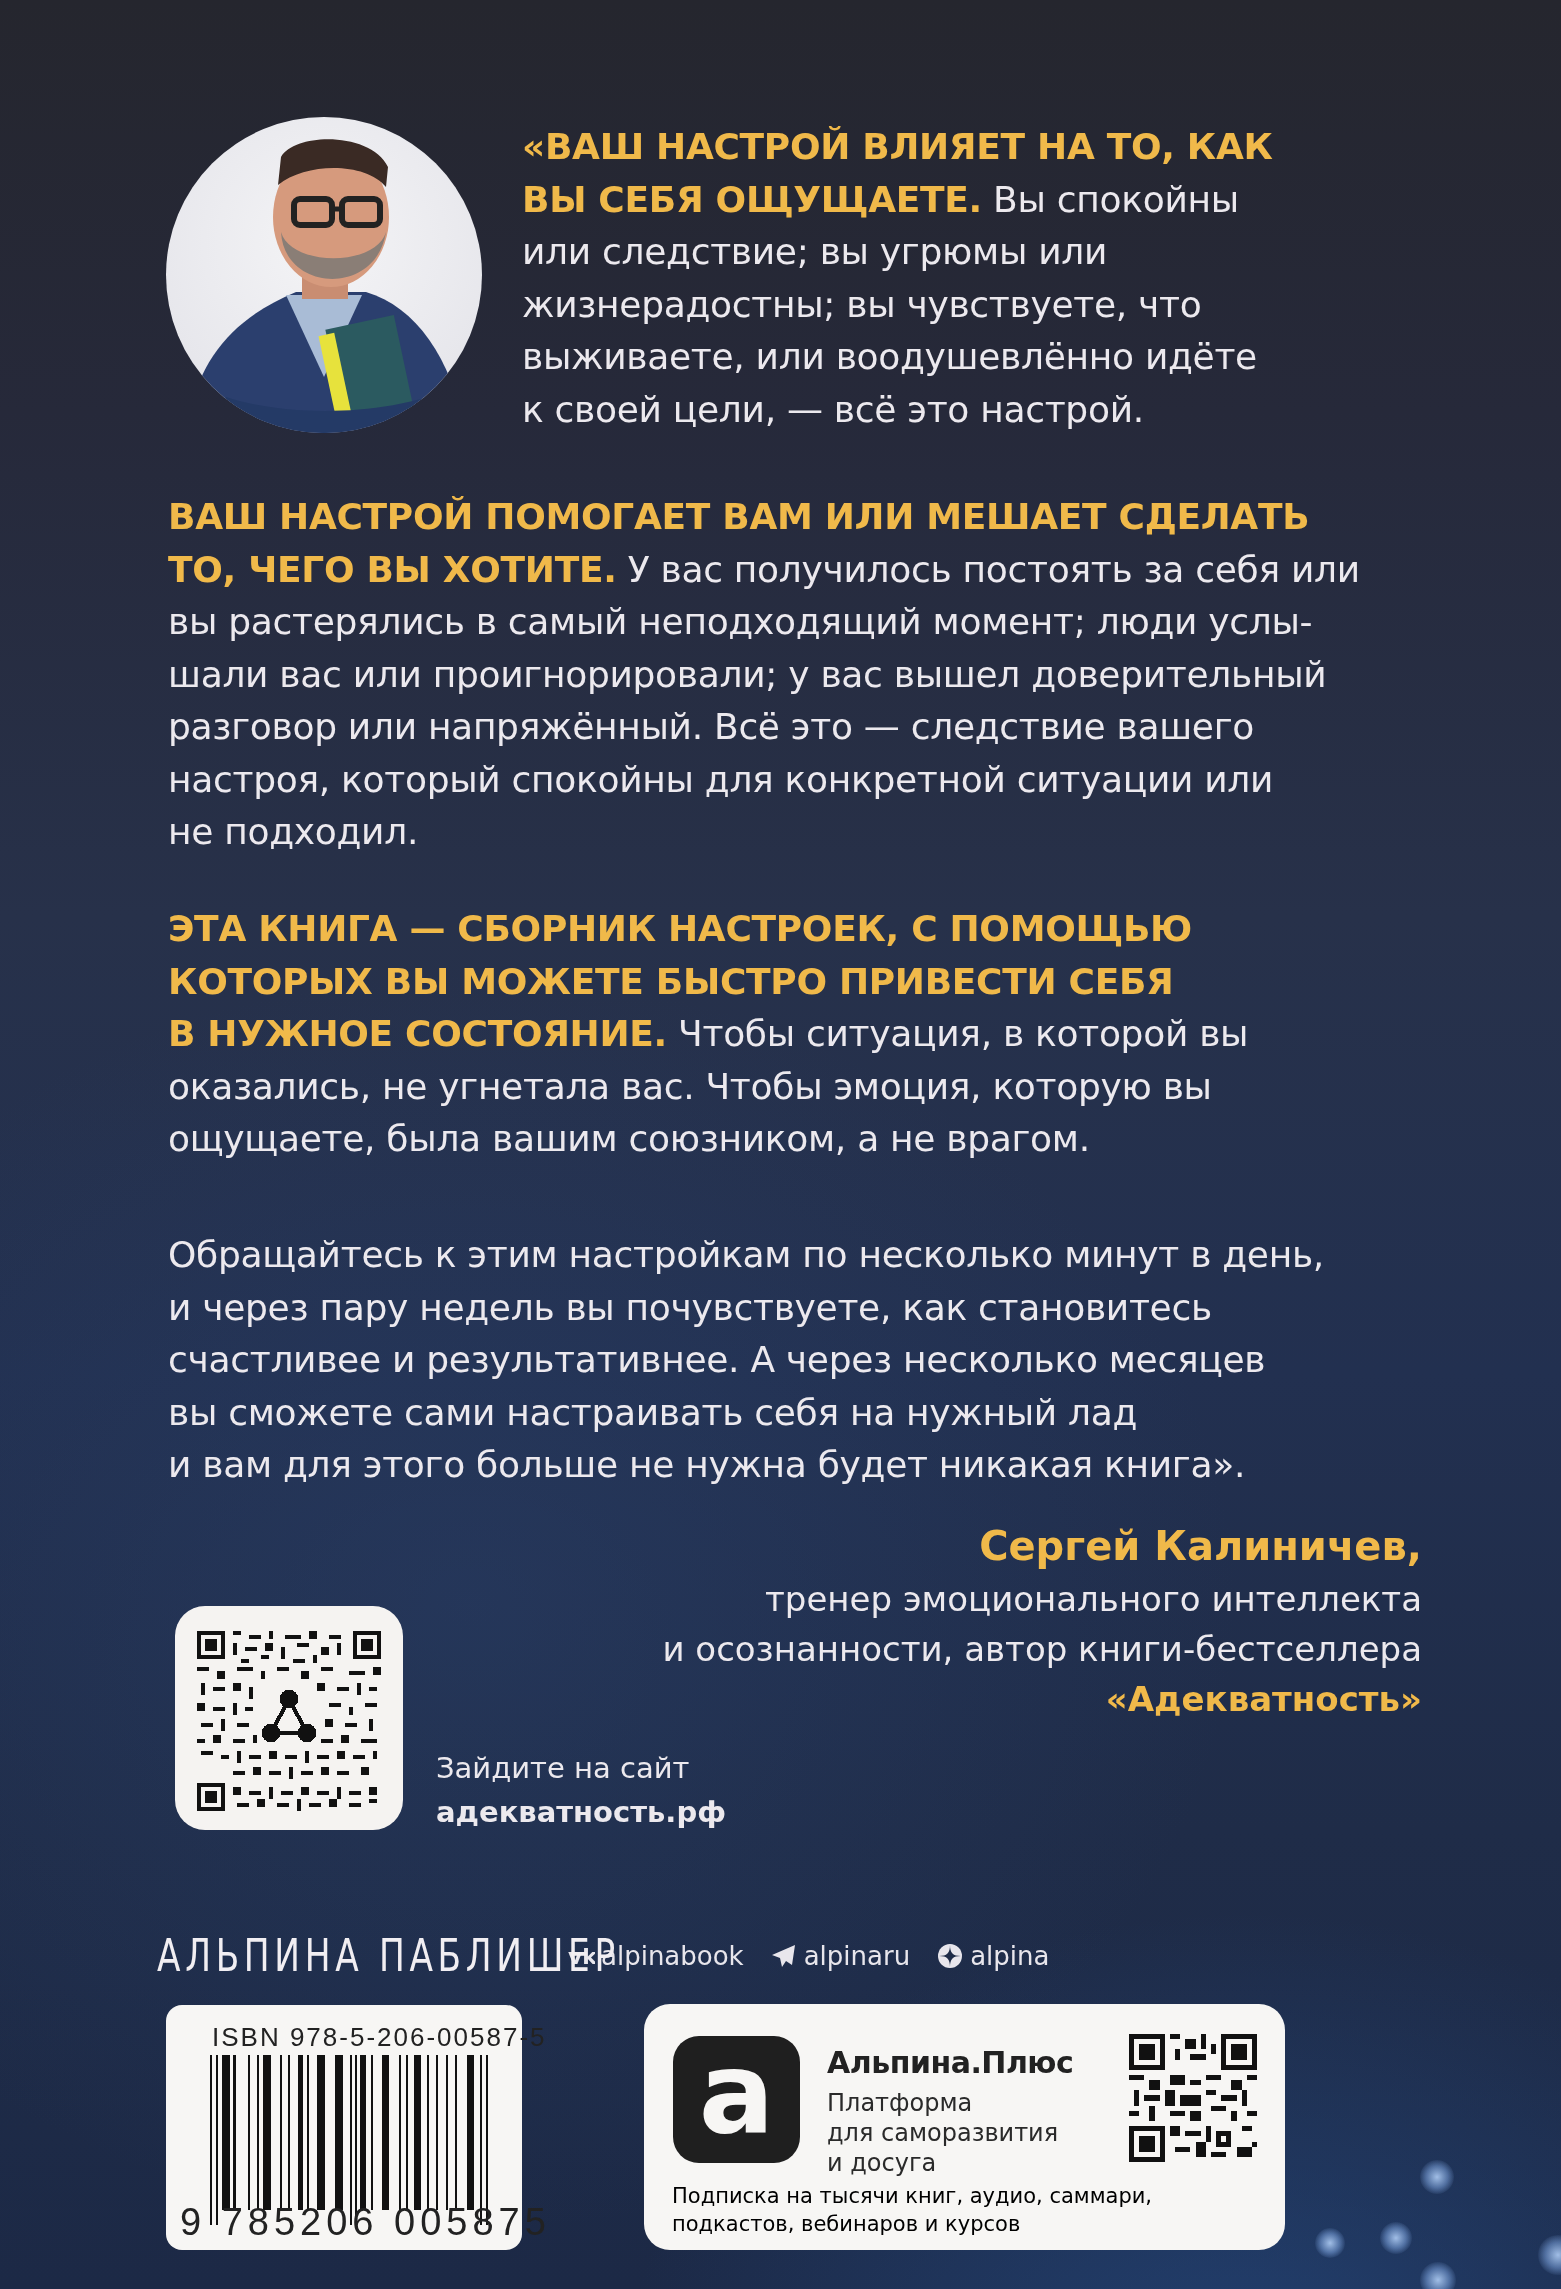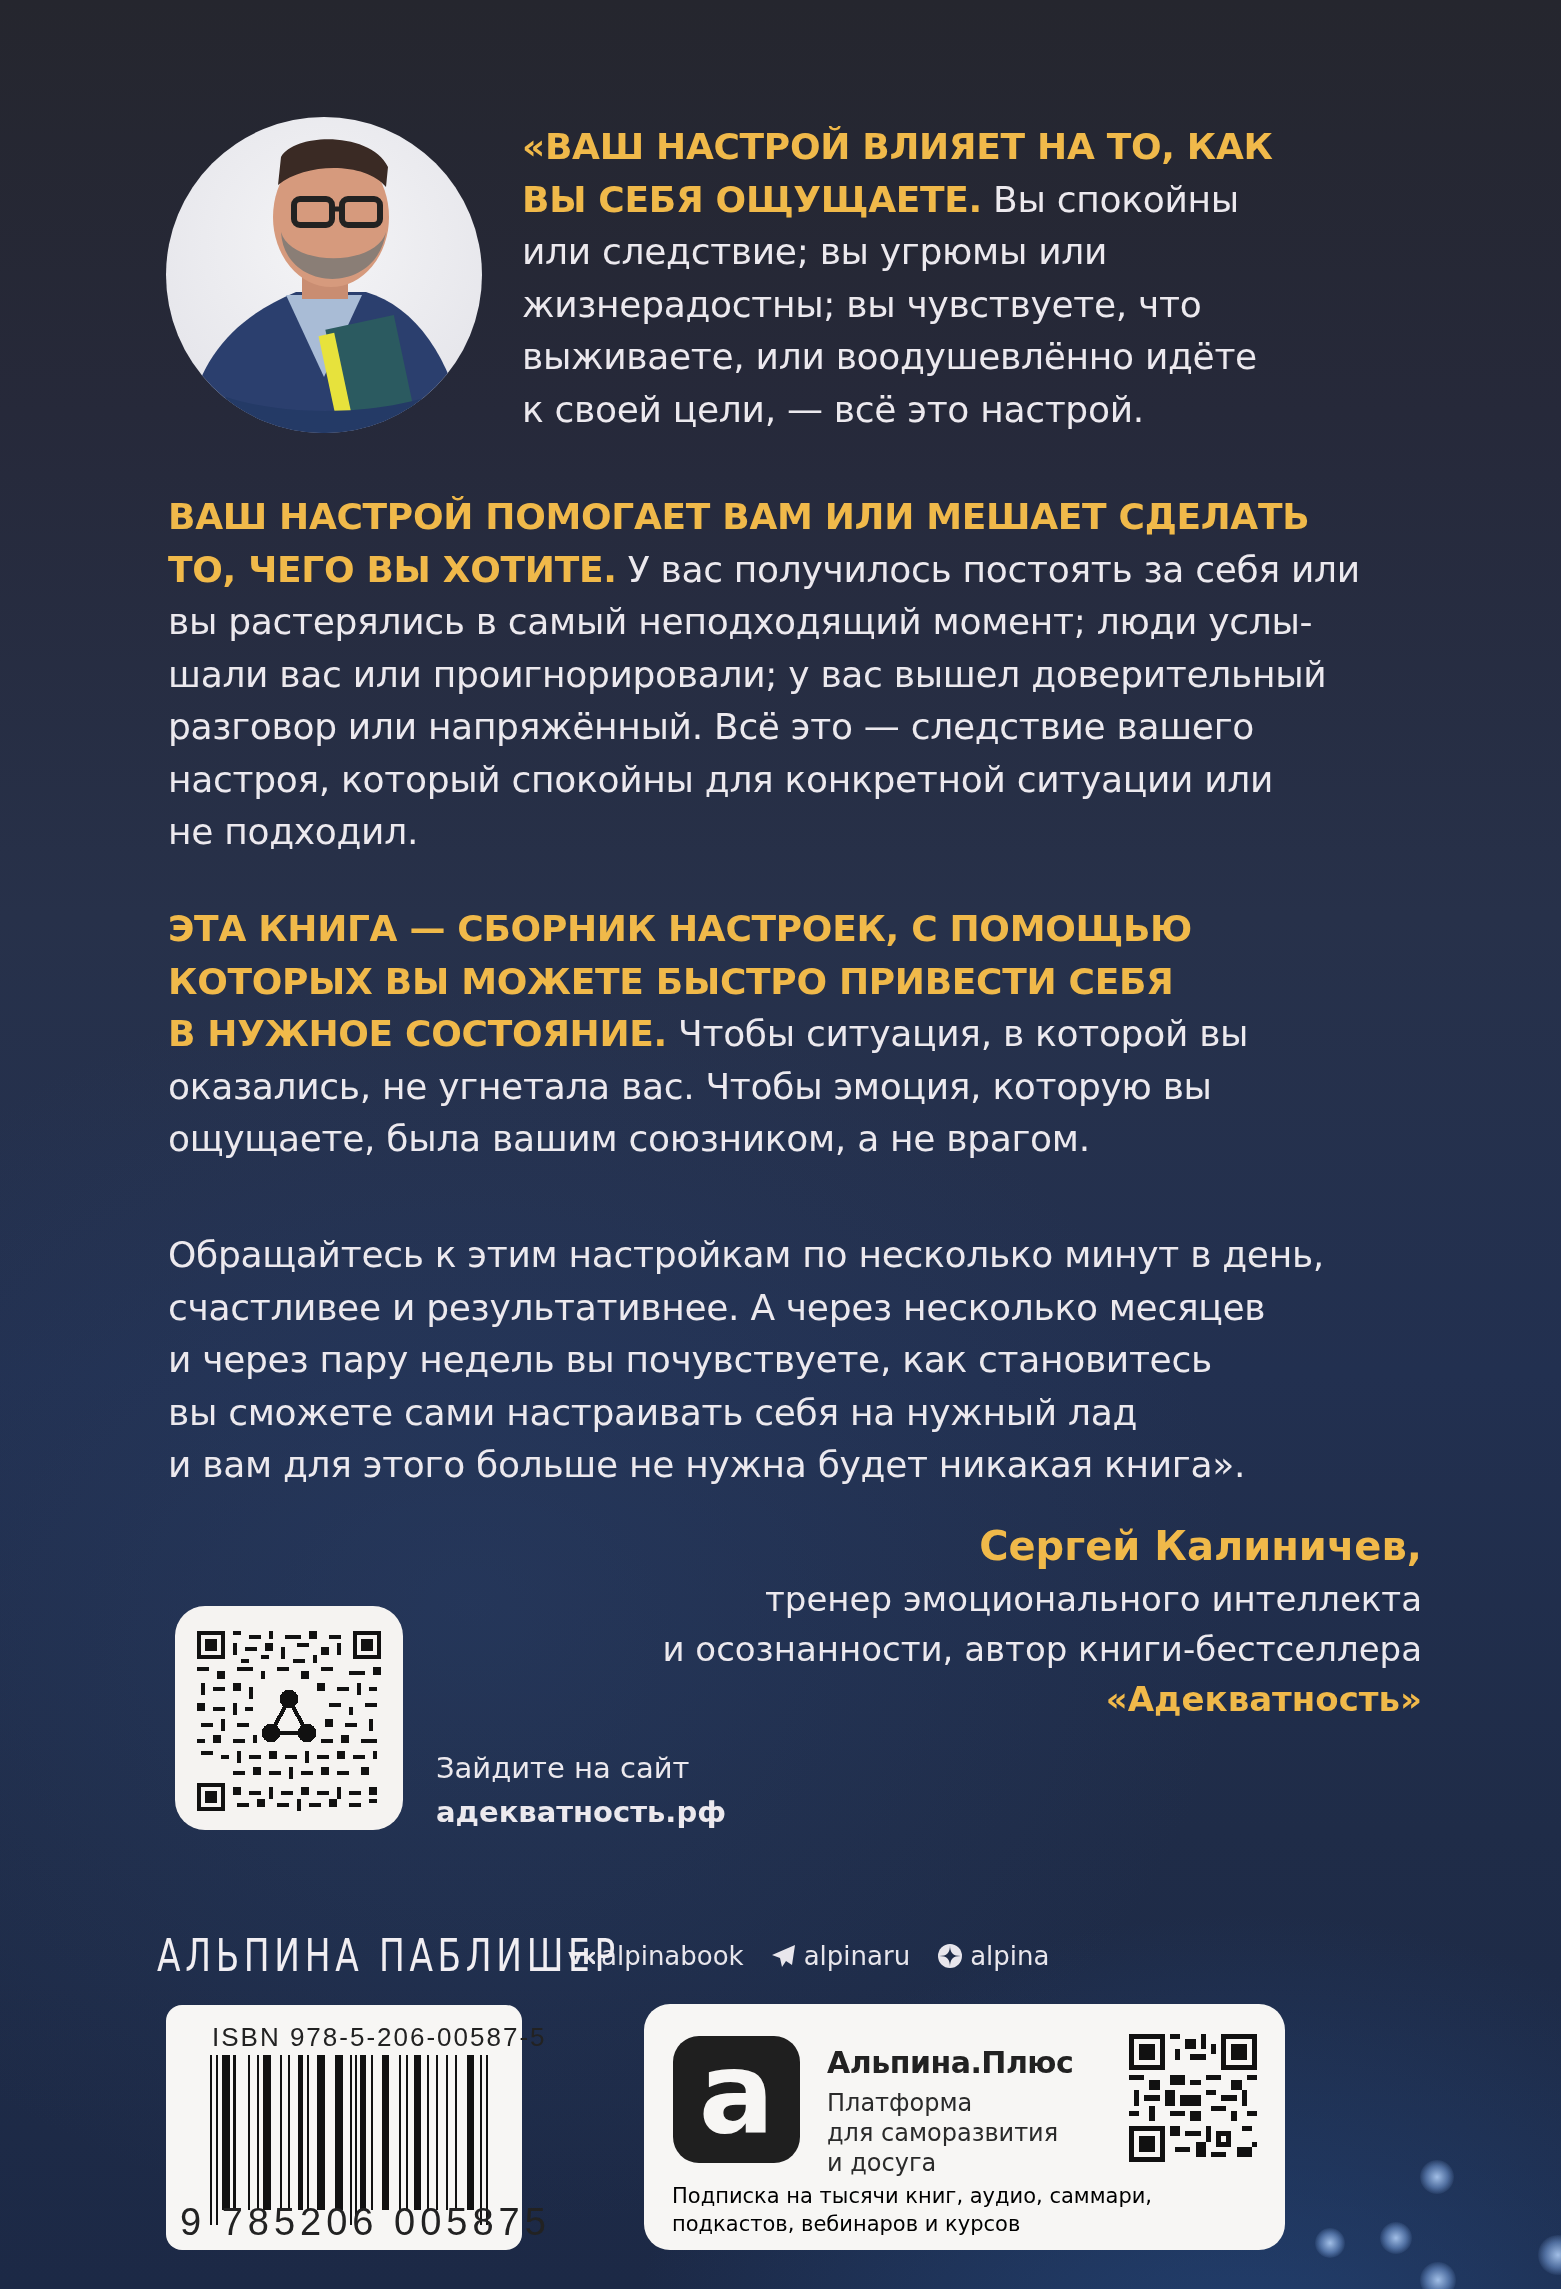--- a/index.html
+++ b/index.html
@@ -134,22 +134,22 @@
 <div class="text-block" id="para3">
   <span class="line"><span class="gold">ЭТА КНИГА — СБОРНИК НАСТРОЕК, С ПОМОЩЬЮ</span><span></span></span>
   <span class="line"><span class="gold">КОТОРЫХ ВЫ МОЖЕТЕ БЫСТРО ПРИВЕСТИ СЕБЯ</span><span></span></span>
   <span class="line"><span class="gold">В НУЖНОЕ СОСТОЯНИЕ.</span><span> Чтобы ситуация, в которой вы</span></span>
   <span class="line"><span class="gold"></span><span>оказались, не угнетала вас. Чтобы эмоция, которую вы</span></span>
   <span class="line"><span class="gold"></span><span>ощущаете, была вашим союзником, а не врагом.</span></span>
 </div>
 
 <div class="text-block" id="para4">
   <span class="line">Обращайтесь к этим настройкам по несколько минут в день,</span>
+  <span class="line">и через пару недель вы почувствуете, как становитесь</span>
   <span class="line">счастливее и результативнее. А через несколько месяцев</span>
-  <span class="line">и через пару недель вы почувствуете, как становитесь</span>
   <span class="line">вы сможете сами настраивать себя на нужный лад</span>
   <span class="line">и вам для этого больше не нужна будет никакая книга».</span>
 </div>
 
 <div class="signature">
   <span class="line gold name">Сергей Калиничев,</span>
   <span class="line">тренер эмоционального интеллекта</span>
   <span class="line">и осознанности, автор книги-бестселлера</span>
   <span class="line gold">«Адекватность»</span>
 </div>

